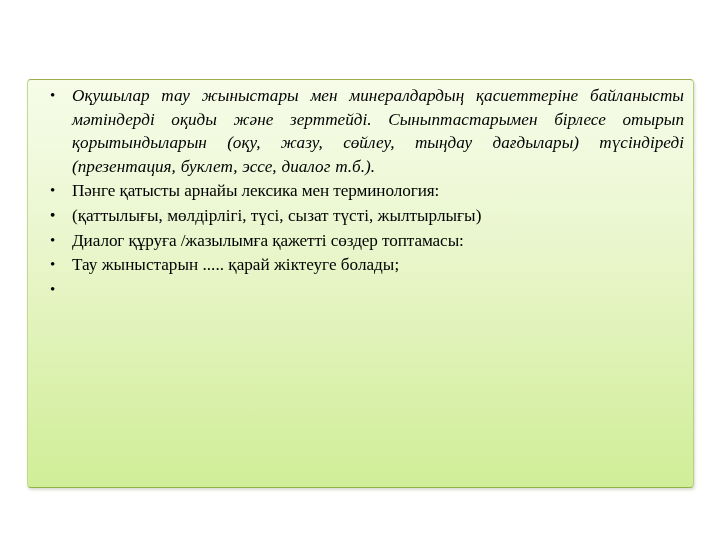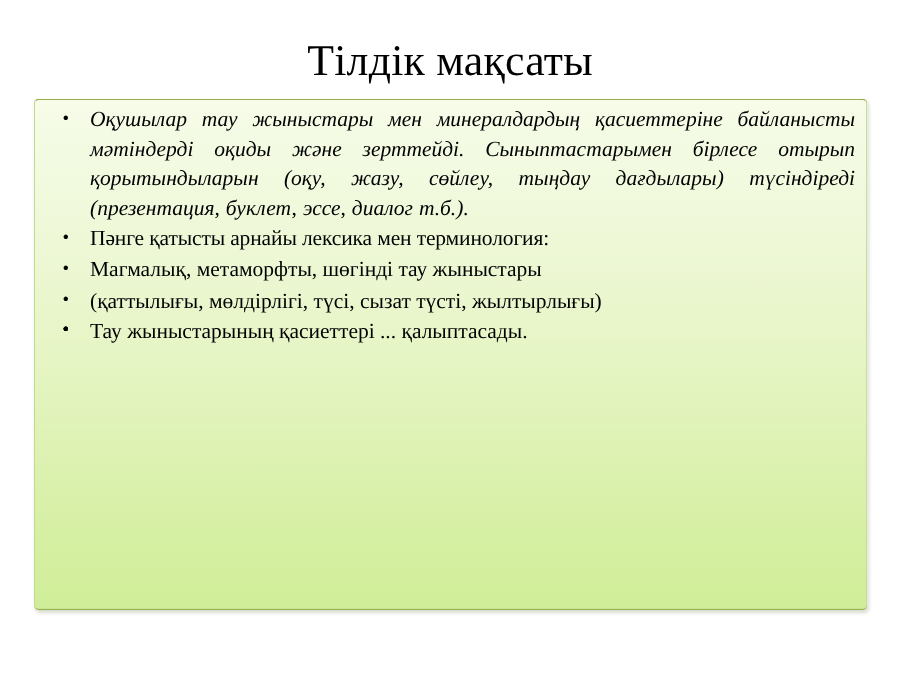--- a/index.html
+++ b/index.html
@@ -91,54 +91,53 @@
     letter-spacing: -0.1px;
   }
   li.para { margin-bottom: 3px; }
   li.gap-small { margin-bottom: 2px; }
 </style>
 </head>
 <body>
 
 <div class="slide">
 
-  <div class="slide-title">Тілдік мақсаты</div>
 
   <div class="content-box">
     <ul class="bullets">
 
       <li class="justify para">
         <span class="bullet-mark">•</span>
         <span class="li-text">Оқушылар тау жыныстары мен минералдардың қасиеттеріне байланысты мәтіндерді оқиды және зерттейді. Сыныптастарымен бірлесе отырып қорытындыларын (оқу, жазу, сөйлеу, тыңдау дағдылары) түсіндіреді (презентация, буклет, эссе, диалог т.б.).</span>
       </li>
 
       <li class="bold gap-small">
         <span class="bullet-mark">•</span>
         <span class="li-text">Пәнге қатысты арнайы лексика мен терминология:</span>
       </li>
 
       <li class="gap-small">
         <span class="bullet-mark">•</span>
-        <span class="li-text">Магмалық, метаморфты, шөгінді тау жыныстары</span>
       </li>
 
       <li class="gap-small">
         <span class="bullet-mark">•</span>
         <span class="li-text">(қаттылығы, мөлдірлігі,  түсі,  сызат түсті, жылтырлығы)</span>
       </li>
 
       <li class="bold gap-small">
         <span class="bullet-mark">•</span>
+        <span class="li-text">Диалог құруға /жазылымға қажетті сөздер топтамасы:</span>
       </li>
 
       <li class="gap-small">
         <span class="bullet-mark">•</span>
+        <span class="li-text">Тау жыныстарын ..... қарай жіктеуге болады;</span>
       </li>
 
       <li>
         <span class="bullet-mark">•</span>
-        <span class="li-text">Тау жыныстарының  қасиеттері ...   қалыптасады.</span>
       </li>
 
     </ul>
   </div>
 
 </div>
 
 </body></html>

